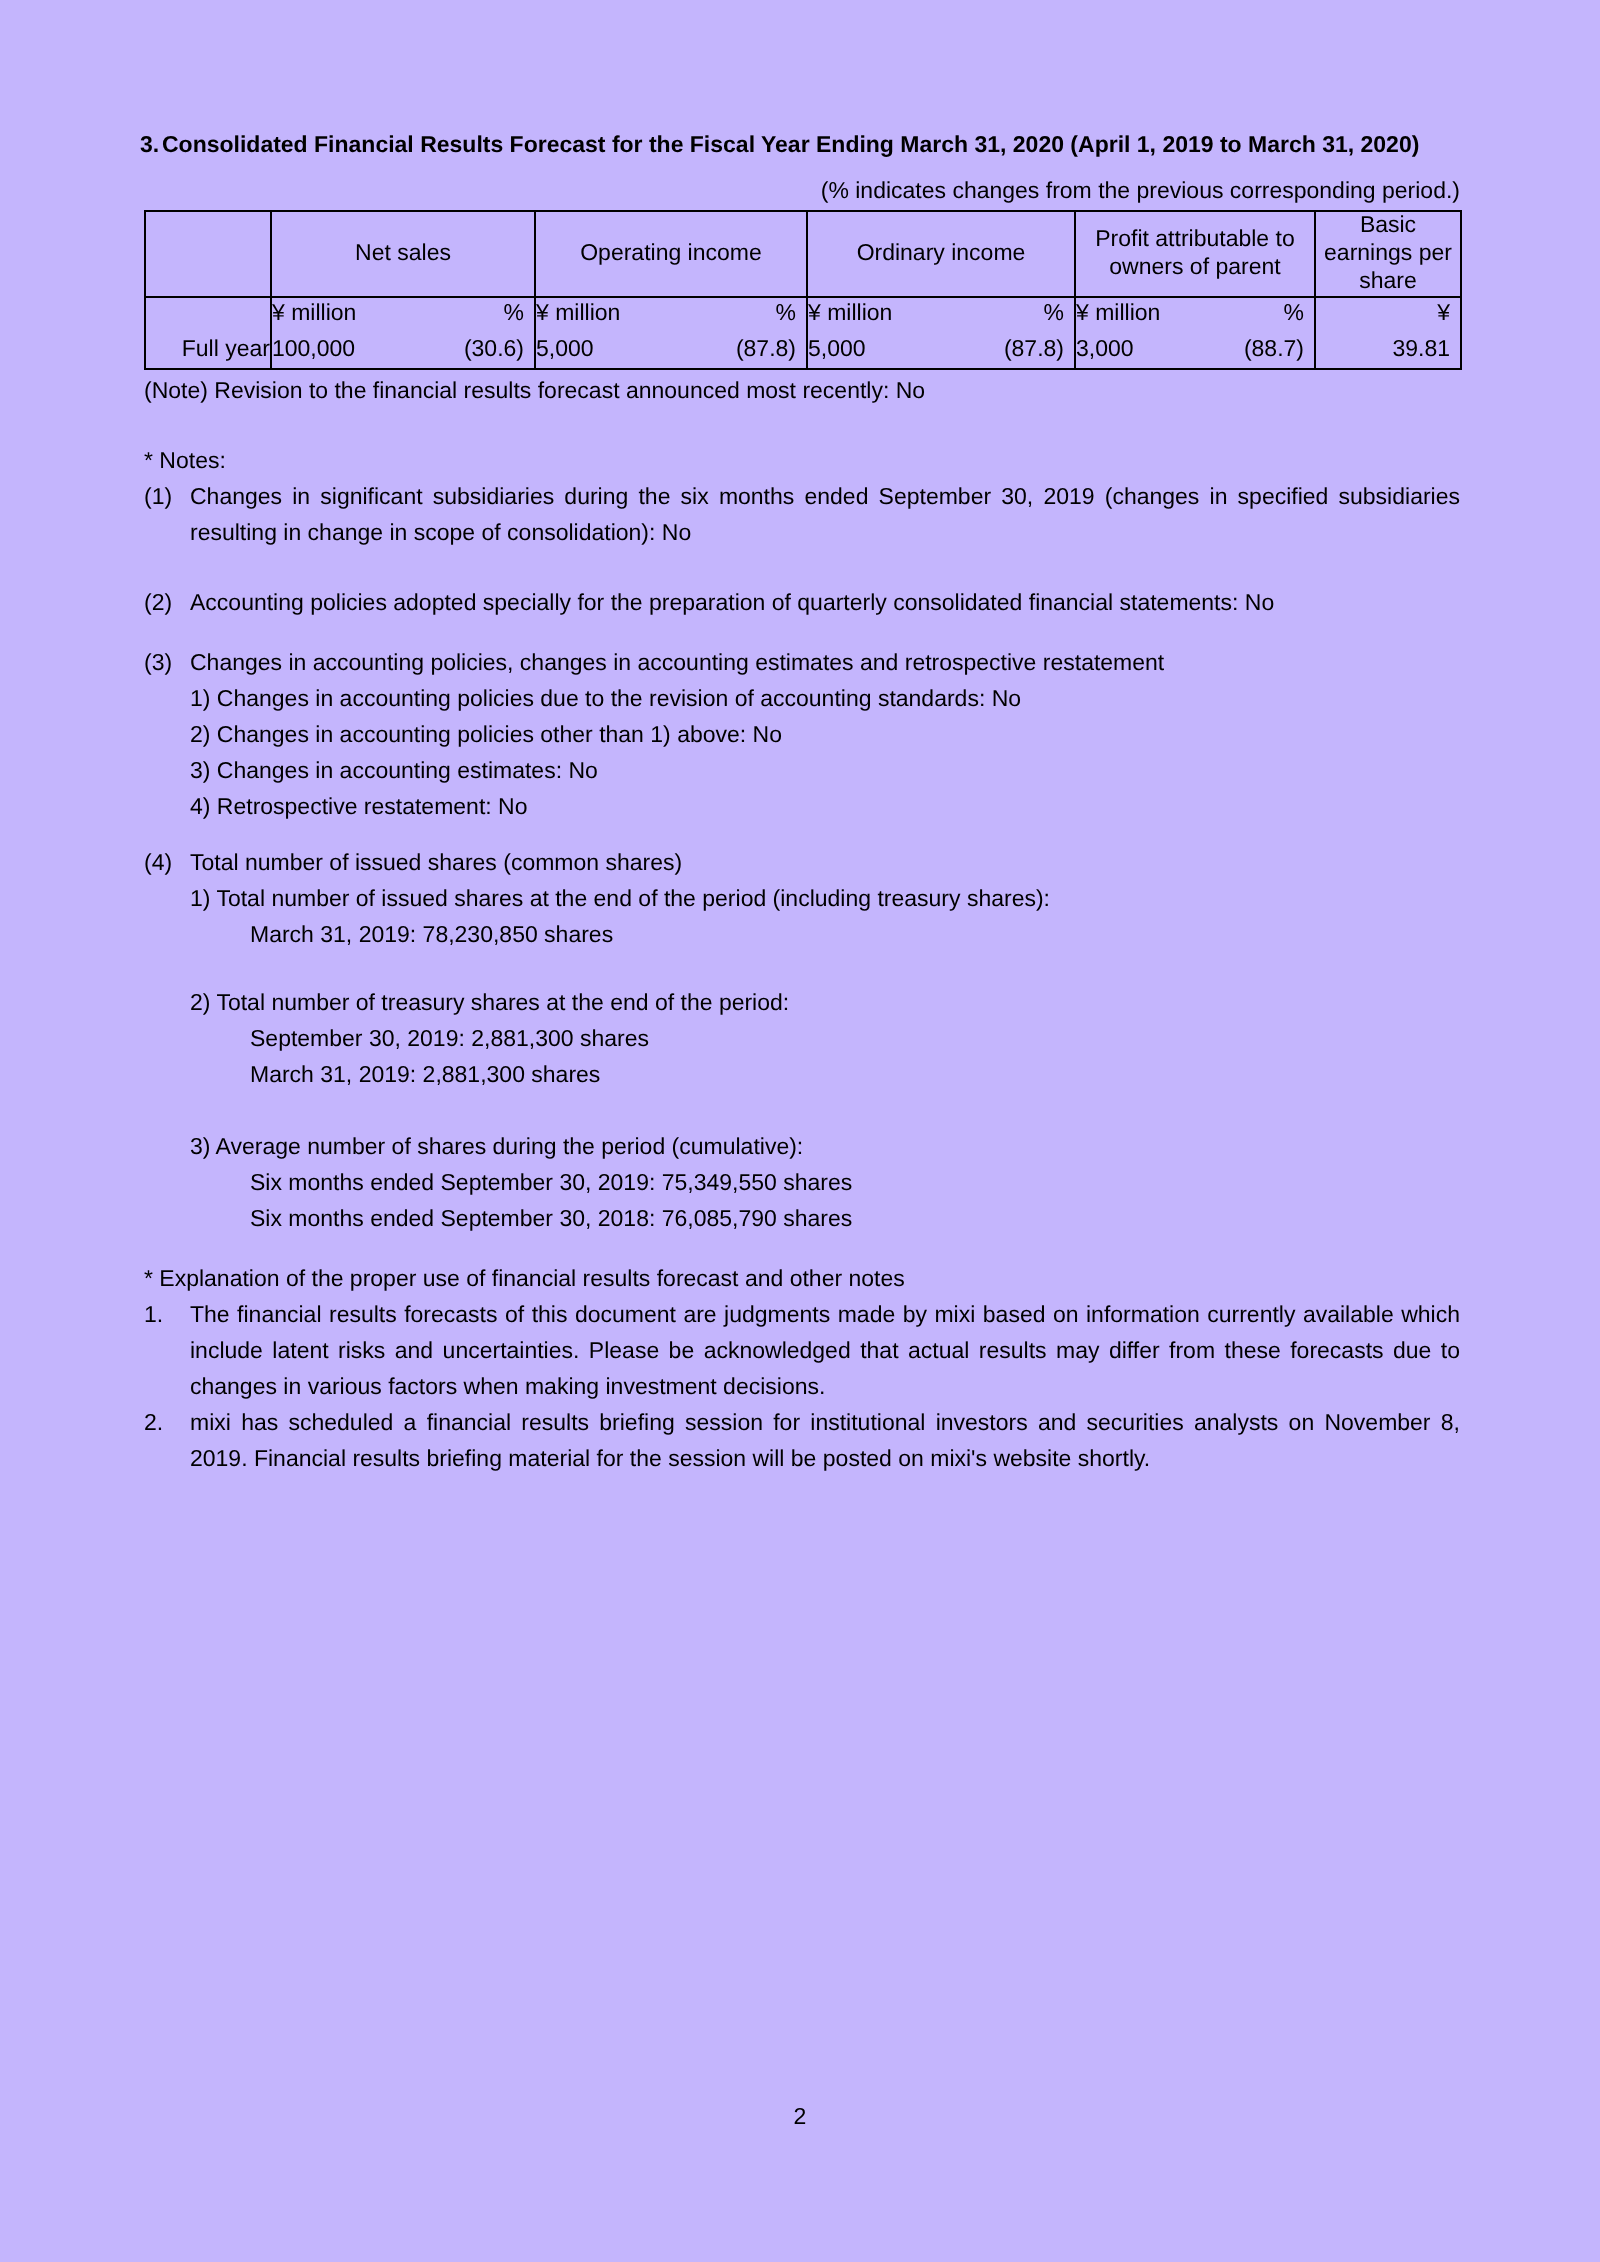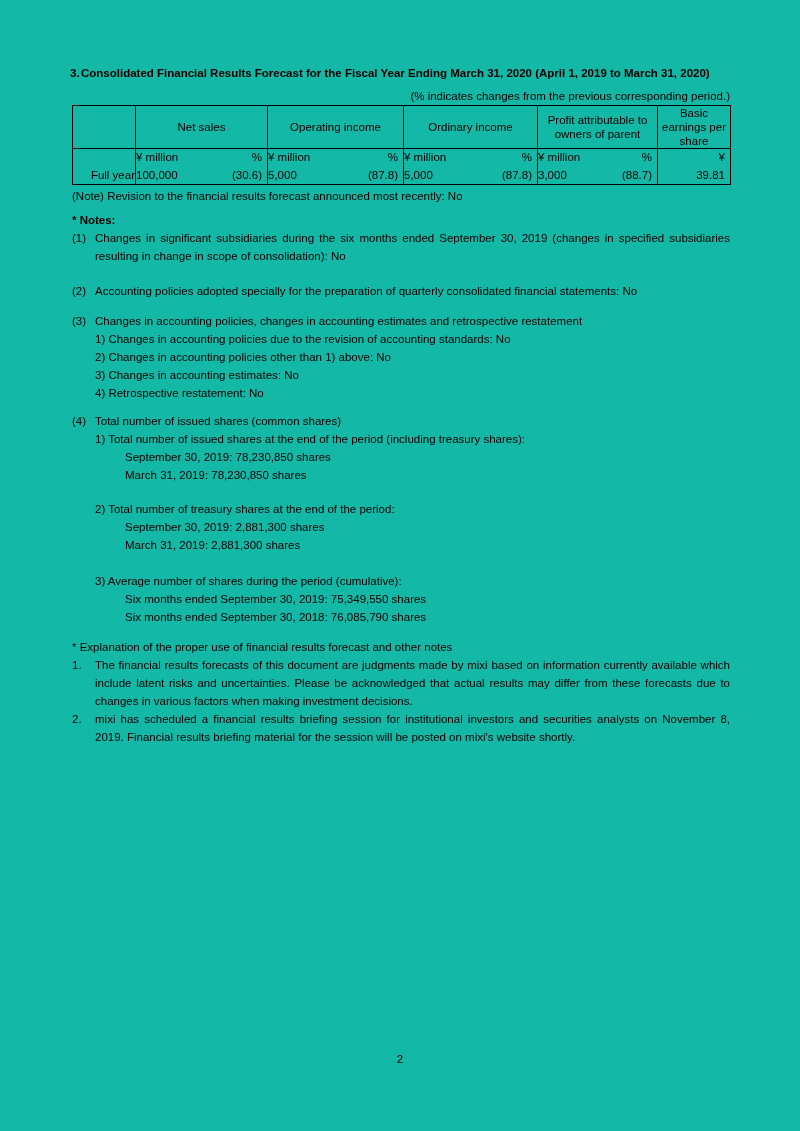--- a/index.html
+++ b/index.html
@@ -1,20 +1,20 @@
 <!DOCTYPE html>
 <html><head>
 <meta charset="utf-8">
 <style>
   html, body { margin: 0; padding: 0; background: #ffffff; }
   .page {
     position: relative;
     width: 800px;
     height: 1131px;
-    background: #14b8a6;
+    background: #c4b5fd;
     font-family: "Liberation Sans", sans-serif;
     font-size: 11.5px;
     line-height: 18px;
     color: #000000;
     overflow: hidden;
   }
   .content {
     position: absolute;
     left: 72px;
     top: 66px;
@@ -48,21 +48,21 @@
     text-align: center;
     line-height: 14px;
   }
   tr.vals td { height: 35px; vertical-align: bottom; }
   td.rowlbl { text-align: right; padding-bottom: 1px; }
   .ln { display: flex; line-height: 17.5px; }
   .ln .v { width: 57%; }
   .ln .p { flex: 1; text-align: right; padding-right: 5px; }
   .ln1 { text-align: right; padding-right: 5px; line-height: 17.5px; }
   .note-below { margin-top: 2px; }
-  .notes-heading { margin-top: 6px; font-weight: bold; }
+  .notes-heading { margin-top: 17px; font-weight: normal; }
   .note {
     padding-left: 23px;
     text-indent: -23px;
     text-align: justify;
   }
   .note .num { display: inline-block; width: 23px; text-indent: 0; }
   .note2 { margin-top: 17px; }
   .note3 { margin-top: 12px; }
   .note4 { margin-top: 10px; }
   .sublist { margin-left: 23px; }
@@ -173,21 +173,20 @@
         <div>3) Changes in accounting estimates: No</div>
         <div>4) Retrospective restatement: No</div>
       </div>
     </div>
 
     <div class="note4">
       <div class="note"><span class="num">(4)</span><span>Total number of issued shares (common shares)</span></div>
       <div class="sublist">
         <div>1) Total number of issued shares at the end of the period (including treasury shares):</div>
         <div class="datelines">
-          <div>September 30, 2019: 78,230,850 shares</div>
           <div>March 31, 2019: 78,230,850 shares</div>
         </div>
       </div>
       <div class="sublist sub2">
         <div>2) Total number of treasury shares at the end of the period:</div>
         <div class="datelines">
           <div>September 30, 2019: 2,881,300 shares</div>
           <div>March 31, 2019: 2,881,300 shares</div>
         </div>
       </div>

